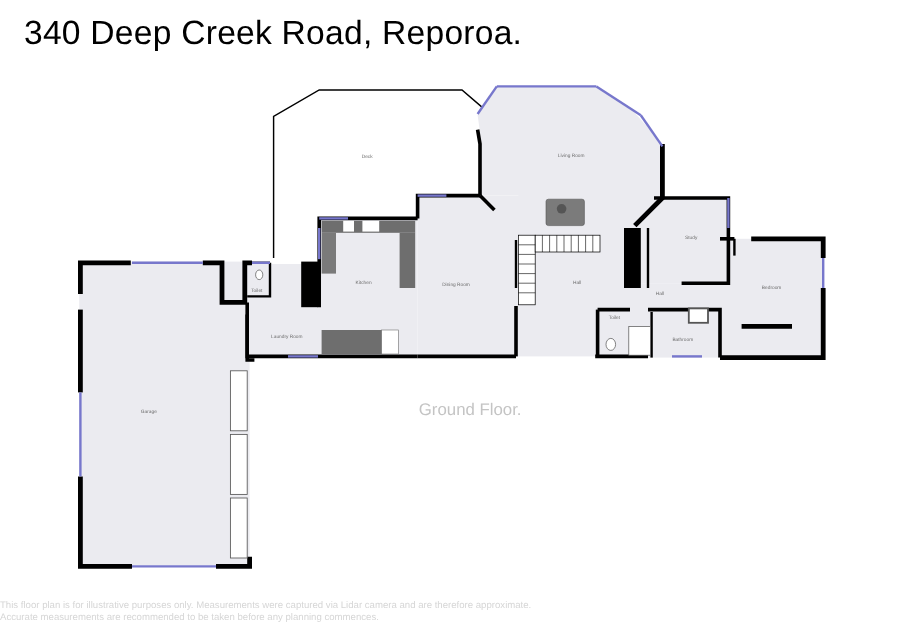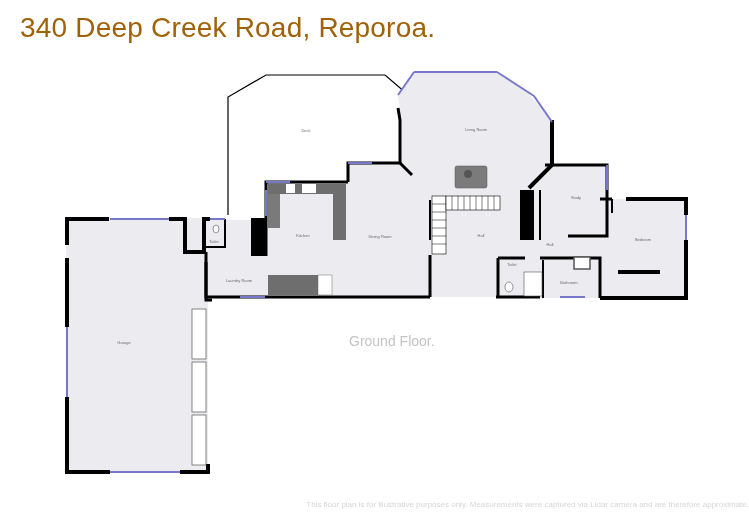--- a/index.html
+++ b/index.html
@@ -1,19 +1,19 @@
 <!DOCTYPE html>
 <html><head>
 <meta charset="utf-8">
 <style>
   html, body { margin:0; padding:0; background:#ffffff; }
   body { width:749px; height:529px; position:relative; overflow:hidden; font-family:"Liberation Sans", sans-serif; }
-  .title { position:absolute; left:20px; top:12px; font-size:28px; color:#a16207; font-weight:normal; letter-spacing:0.2px; white-space:nowrap; }
+  .title { position:absolute; left:20px; top:12px; font-size:28px; color:#000000; font-weight:normal; letter-spacing:0.2px; white-space:nowrap; }
   .floor-label { position:absolute; left:349px; top:333px; font-size:14px; color:#c4c4c4; white-space:nowrap;text-align:right; }
-  .disclaimer { position:absolute; left:0; width:749px; top:500px; text-align:right; font-size:8px; line-height:10px; color:#d6d6d6; }
+  .disclaimer { position:absolute; left:0; width:749px; top:500px; text-align:left; font-size:8px; line-height:10px; color:#d6d6d6; }
   svg.plan { position:absolute; left:0; top:0; }
   .room-label { font-family:"Liberation Sans", sans-serif; font-size:4px; fill:#6d6d6d; text-anchor:middle; }
 </style>
 </head>
 <body>
 
 <div class="title">340 Deep Creek Road, Reporoa.</div>
 
 <svg class="plan" width="749" height="529" viewBox="0 0 749 529">
 
@@ -161,13 +161,14 @@
     <text class="room-label" x="512" y="266">Toilet</text>
     <text class="room-label" x="569" y="284">Bathroom</text>
     <text class="room-label" x="124" y="344">Garage</text>
   </g>
 </svg>
 
 <div class="floor-label">Ground Floor.</div>
 
 <div class="disclaimer">
   <div>This floor plan is for illustrative purposes only. Measurements were captured via Lidar camera and are therefore approximate.</div>
+  <div>Accurate measurements are recommended to be taken before any planning commences.</div>
 </div>
 
 </body></html>

